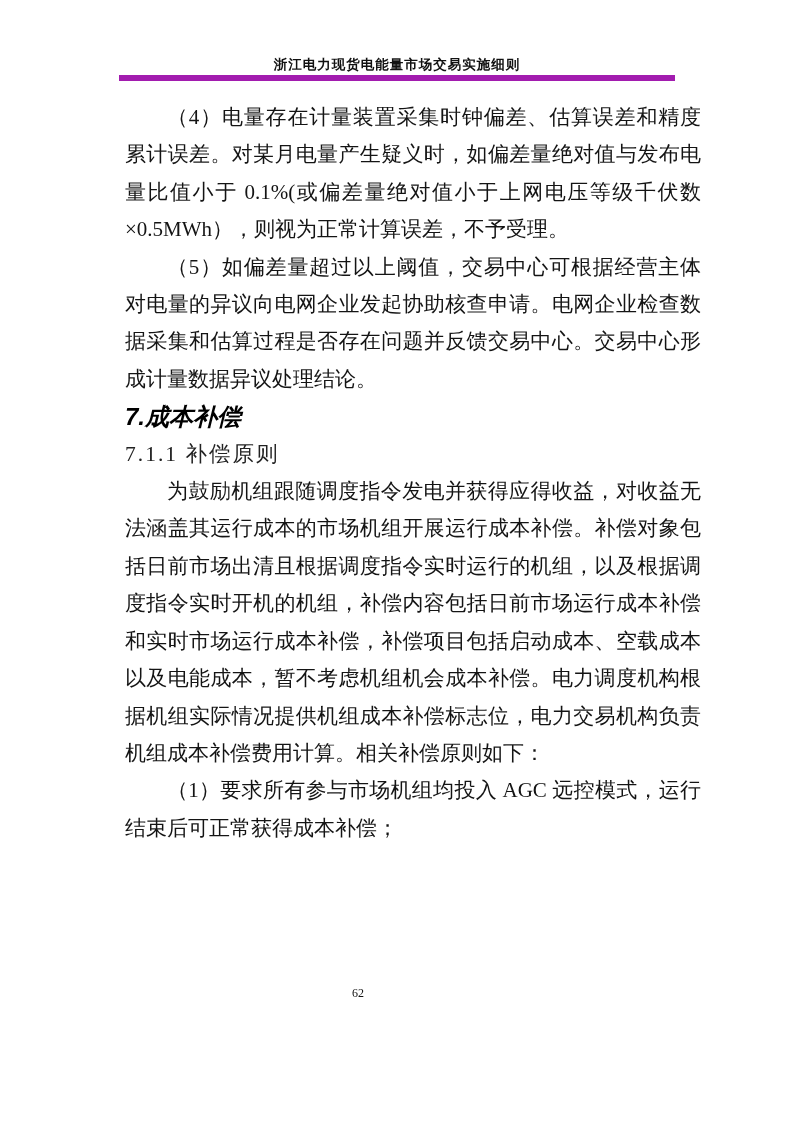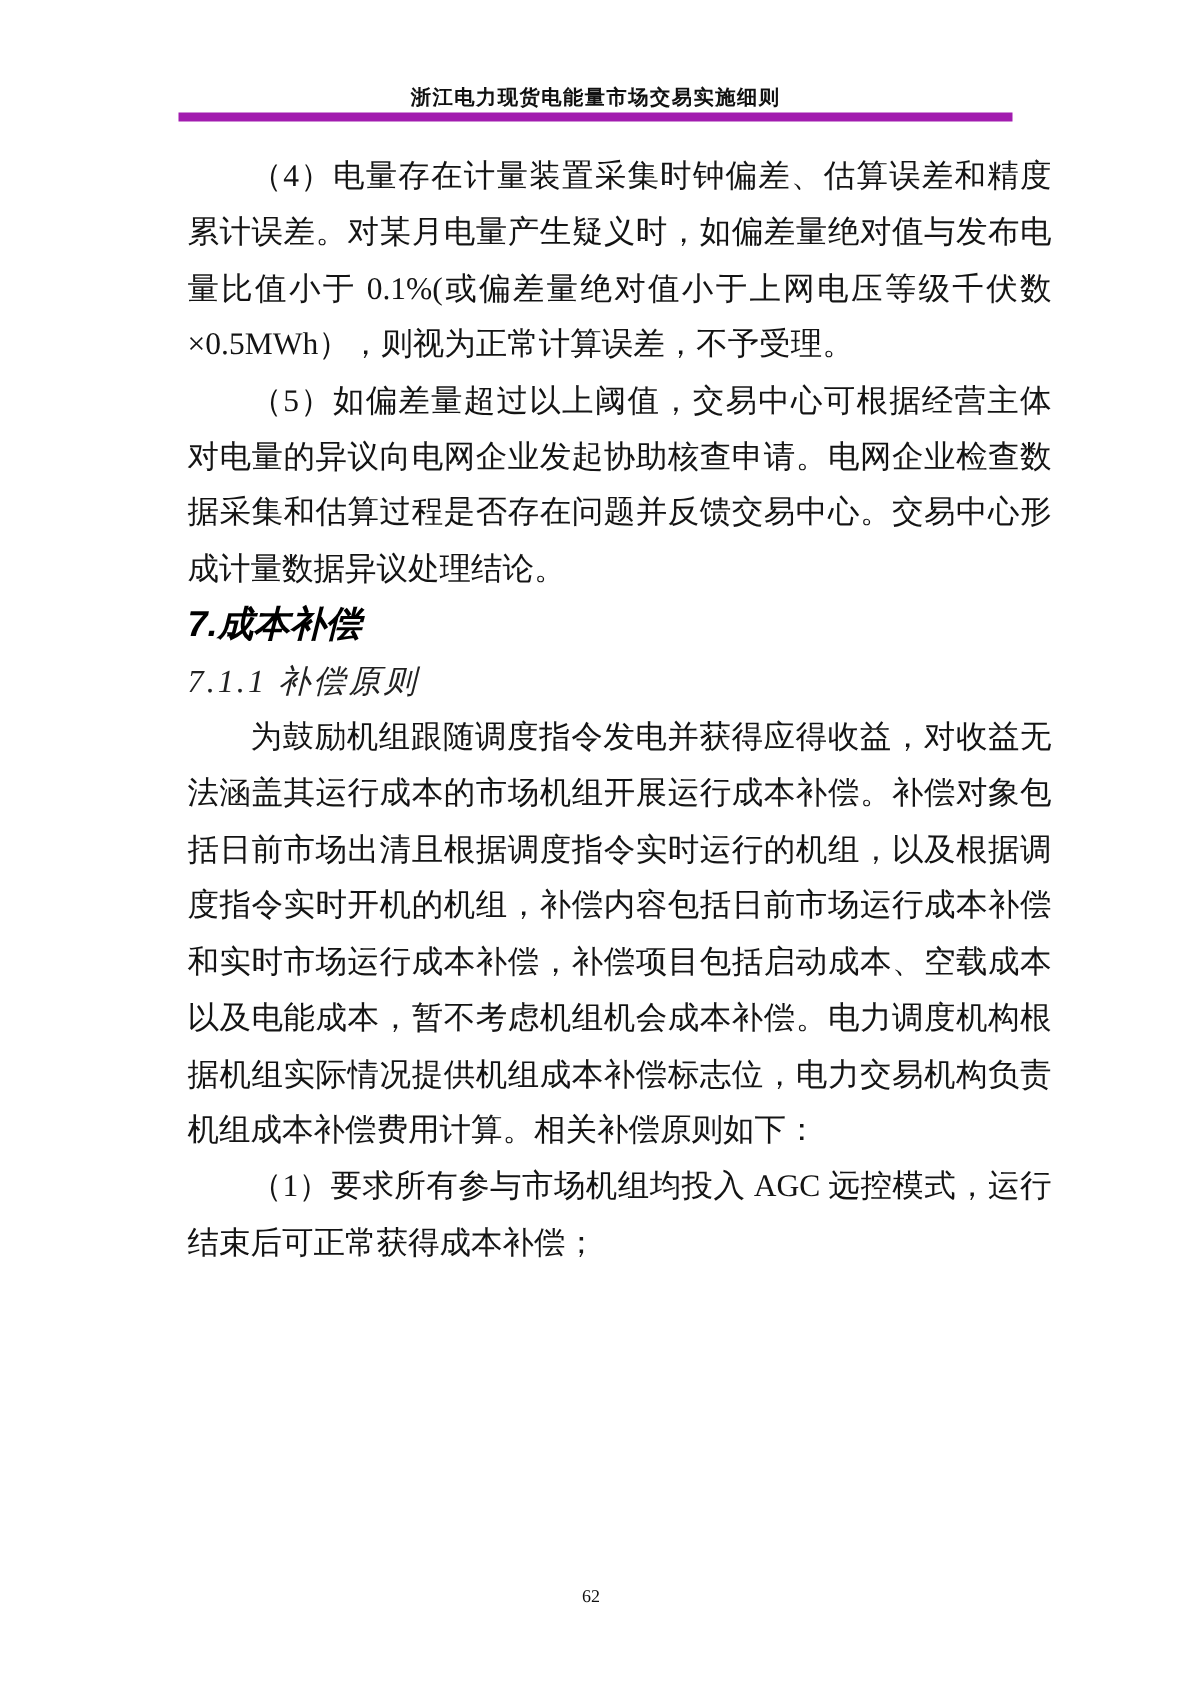--- a/index.html
+++ b/index.html
@@ -70,33 +70,31 @@
     color: #000000;
   }
   .content .h3 {
     margin: 0;
     font-size: 21.5px;
     line-height: 37.4px;
     font-weight: normal;
     letter-spacing: 2px;
     font-family: "Liberation Serif", "DejaVu Serif", serif;
     color: #222222;
-    font-style: italic;
   }
   
   .doc-footer {
     position: absolute;
-    top: 1056px;
+    top: 985px;
     left: 0;
     width: 716px;
     text-align: center;
     font-size: 12px;
     line-height: 16px;
     color: #111111;
-    padding-left: 36px;
   }
 </style>
 </head>
 <body>
 
 <div class="page">
 
   <div class="doc-header">
     <span class="header-title">浙江电力现货电能量市场交易实施细则</span>
   </div>

